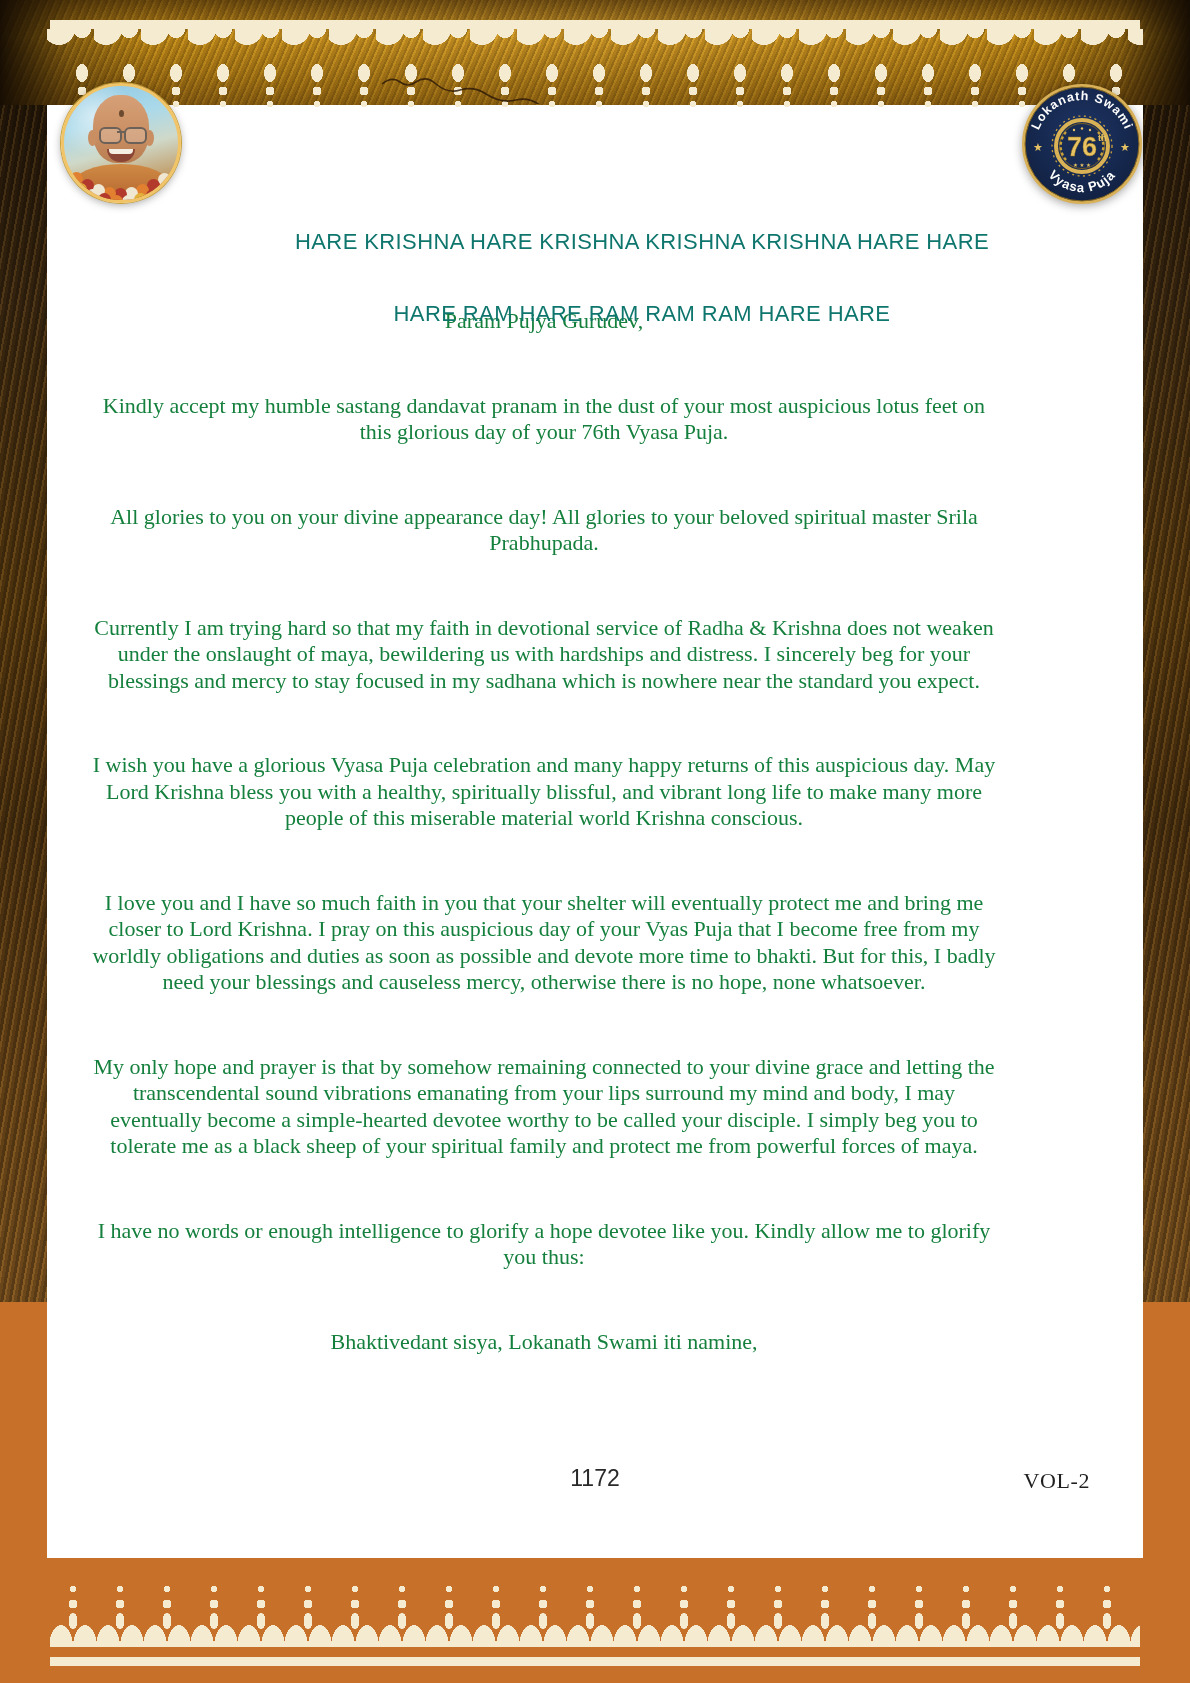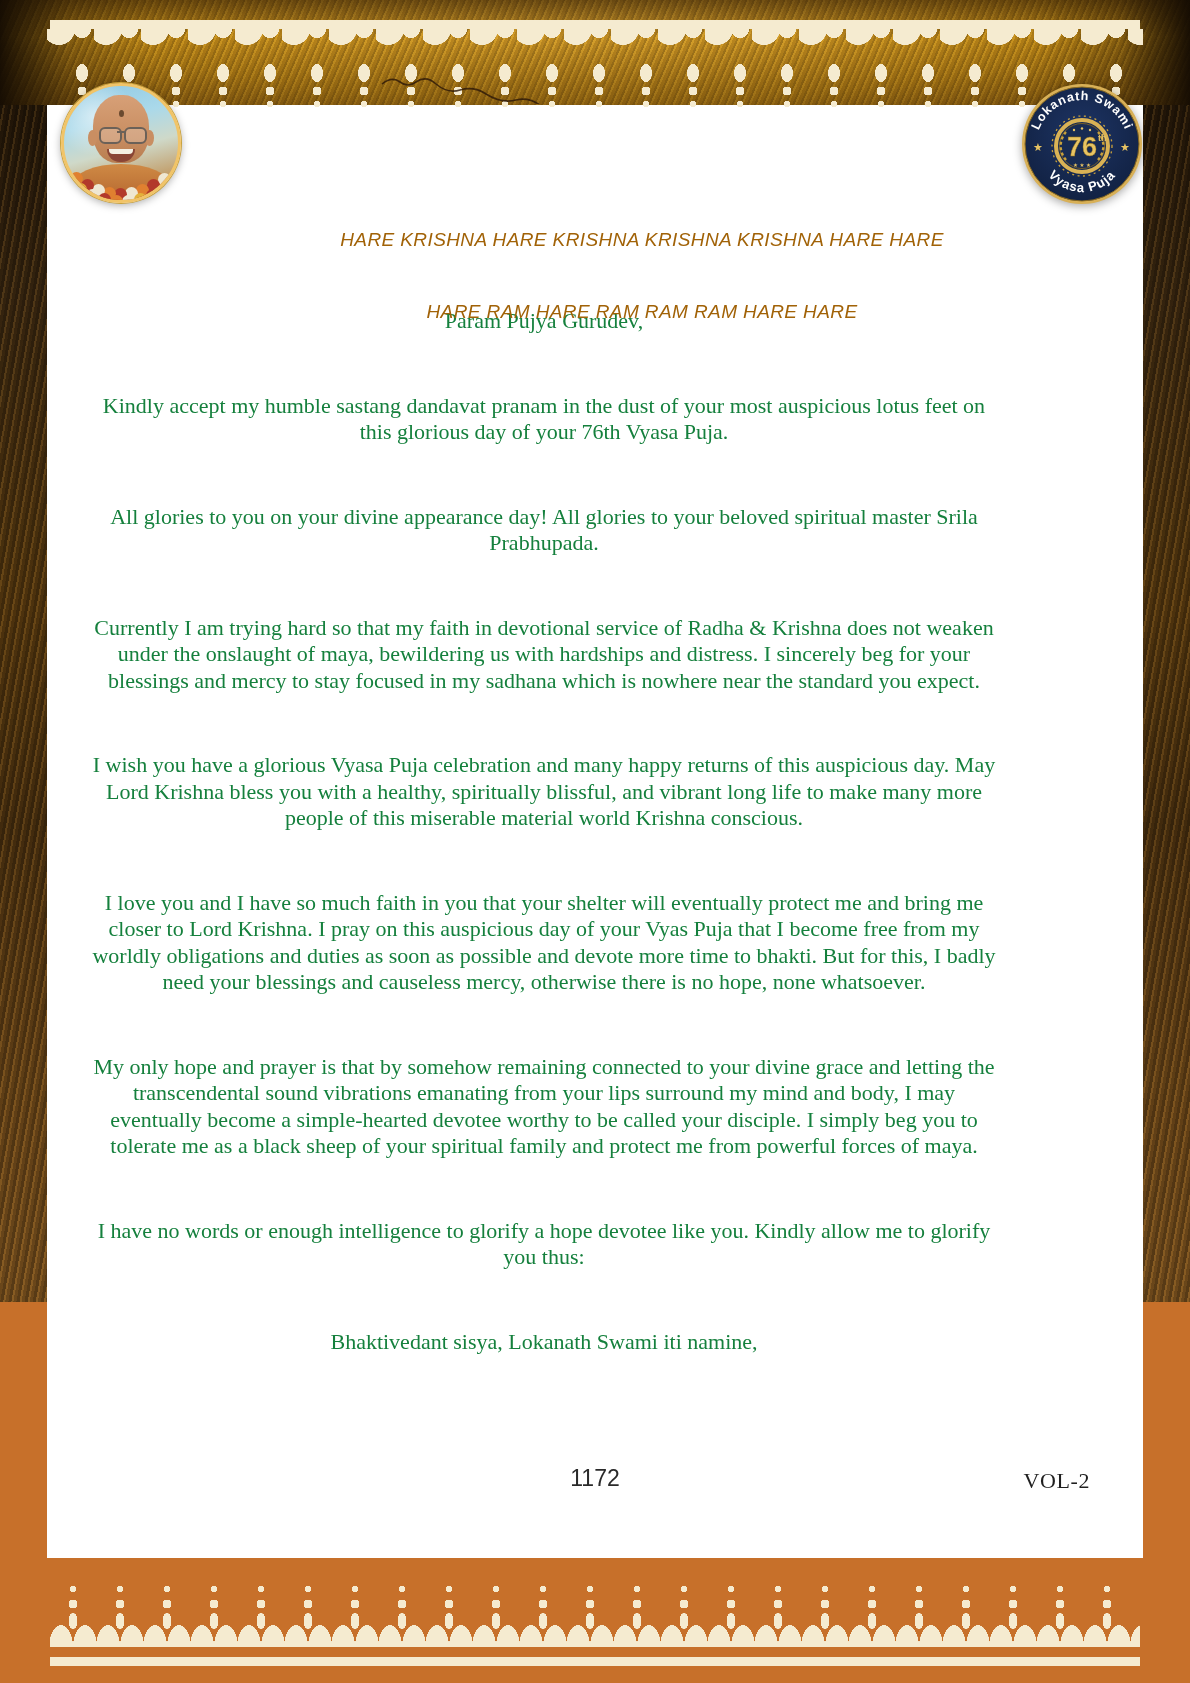--- a/index.html
+++ b/index.html
@@ -43,22 +43,22 @@
       radial-gradient(circle 3.2px at 23px 6px,  #f5ebd0 99%, rgba(0,0,0,0) 100%),
       radial-gradient(circle 4.5px at 23px 21px, #f5ebd0 99%, rgba(0,0,0,0) 100%),
       radial-gradient(4.5px 8px    at 23px 38px, #f5ebd0 99%, rgba(0,0,0,0) 100%),
       radial-gradient(12px 22px    at 11px 64px, #f5ebd0 99%, rgba(0,0,0,0) 100%),
       radial-gradient(12px 22px    at 35px 64px, #f5ebd0 99%, rgba(0,0,0,0) 100%);
     background-size:47px 64px;background-repeat:repeat-x;}
   .stripe-bottom{position:absolute;left:50px;top:1657px;width:1090px;height:9px;background:#f5ebd0;z-index:3;}
 
   
   .mantra{position:absolute;left:47px;width:1096px;text-align:center;z-index:3;
-          font-family:"Liberation Sans","DejaVu Sans",sans-serif;color:#a16207;
-          font-size:19px;letter-spacing:.4px;font-style:italic;}
+          font-family:"Liberation Sans","DejaVu Sans",sans-serif;color:#0f766e;
+          font-size:22px;letter-spacing:.4px;}
   .mantra1{top:124px;}
   .mantra2{top:180px;margin-top:16px;}
 
   
   .photo{position:absolute;left:61px;top:83px;width:114px;height:114px;border-radius:50%;
          border:3px solid #f1c468;box-shadow:0 0 0 1px #caa23c,0 2px 8px rgba(0,0,0,.35);
          overflow:hidden;z-index:4;
          background:linear-gradient(165deg,#8fc8e2 0%,#aad9ea 32%,#cfd9c9 55%,#c19a64 82%,#a5703f 100%);}
   .photo .glow{position:absolute;left:-10px;top:-10px;width:80px;height:80px;border-radius:50%;
          background:radial-gradient(circle,rgba(255,255,255,.55),rgba(255,255,255,0) 70%);}

